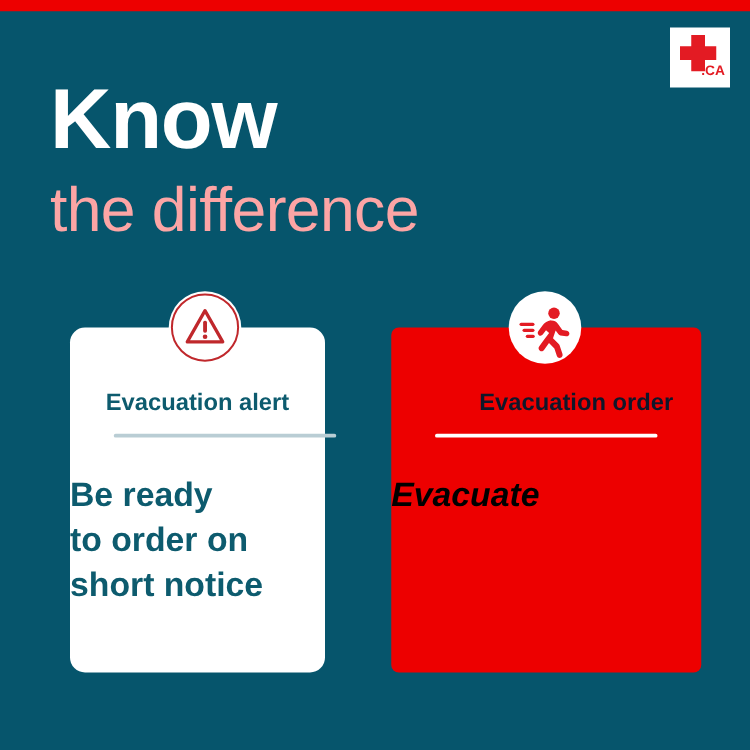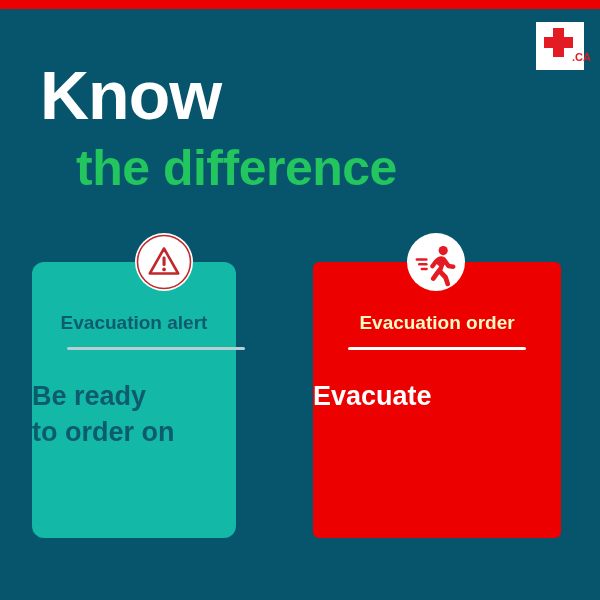--- a/index.html
+++ b/index.html
@@ -56,75 +56,73 @@
   }
   .logo-ca {
     position: absolute;
     left: 25px;
     top: 29px;
     font-size: 11px;
     font-weight: bold;
     color: #e31b23;
     letter-spacing: 0px;
     line-height: 12px;
-    margin-left: 11px;
   }
   
   .headline {
     position: absolute;
     left: 40px;
     top: 62px;
     font-size: 68px;
     font-weight: bold;
     color: #ffffff;
     letter-spacing: -1px;
     line-height: 66px;
   }
   .subhead {
     position: absolute;
     left: 40px;
     top: 140px;
     font-size: 50px;
-    font-weight: bold;
-    color: #22c55e;
+    font-weight: normal;
+    color: #fca5a5;
     letter-spacing: -0.5px;
     line-height: 56px;
-    margin-left: 36px;
   }
   
   .card {
     position: absolute;
     top: 262px;
     height: 276px;
     box-sizing: border-box;
   }
   .card-alert {
-    left: 32px;
+    left: 56px;
     width: 204px;
-    background: #14b8a6;
+    background: #ffffff;
     border-radius: 12px;
   }
   .card-order {
     left: 313px;
     width: 248px;
     background: #ed0000;
     border-radius: 6px;
   }
   .card-title {
     position: absolute;
     left: 0;
     top: 49px;
     width: 100%;
     text-align: center;
     font-size: 19px;
     font-weight: bold;
     line-height: 23px;
   }
   .card-alert .card-title { color: #0d5b6e; }
-  .card-order .card-title { color: #fef9c3; }
+  .card-order .card-title { color: #0f172a; margin-left: 24px; }
   .card-rule {
     position: absolute;
     left: 35px;
     top: 85px;
     width: 178px;
     height: 3px;
     border-radius: 2px;
   }
   .card-alert .card-rule { background: #b9cdd4; }
   .card-order .card-rule { background: #ffffff; }
@@ -132,21 +130,21 @@
     position: absolute;
     left: 0;
     top: 116px;
     width: 100%;
     text-align: left;
     font-size: 27px;
     font-weight: bold;
     line-height: 36px;
   }
   .card-alert .card-body { color: #0d5b6e; }
-  .card-order .card-body { color: #ffffff; }
+  .card-order .card-body { color: #000000; font-style: italic; }
   .card-body .ln { display: block; }
   
   .icon-badge {
     position: absolute;
     top: 233px;
     width: 58px;
     height: 58px;
     border-radius: 50%;
     background: #ffffff;
     z-index: 5;
@@ -170,20 +168,21 @@
 
   <div class="headline">Know</div>
   <div class="subhead">the difference</div>
 
   <div class="card card-alert">
     <div class="card-title">Evacuation alert</div>
     <div class="card-rule"></div>
     <div class="card-body">
       <span class="ln">Be ready</span>
       <span class="ln">to order on</span>
+      <span class="ln">short notice</span>
     </div>
   </div>
 
   <div class="icon-badge alert">
     <svg width="58" height="58" viewBox="0 0 58 58" aria-hidden="true">
       <circle cx="29" cy="29" r="26.5" fill="none" stroke="#c0282c" stroke-width="1.6"></circle>
       <path d="M29 15.5 L43.2 40.5 L14.8 40.5 Z" fill="none" stroke="#c0282c" stroke-width="2.6" stroke-linejoin="round"></path>
       <rect x="27.5" y="23.5" width="3.1" height="9.6" rx="1.4" fill="#c0282c"></rect>
       <circle cx="29.05" cy="36.4" r="1.85" fill="#c0282c"></circle>
     </svg>

